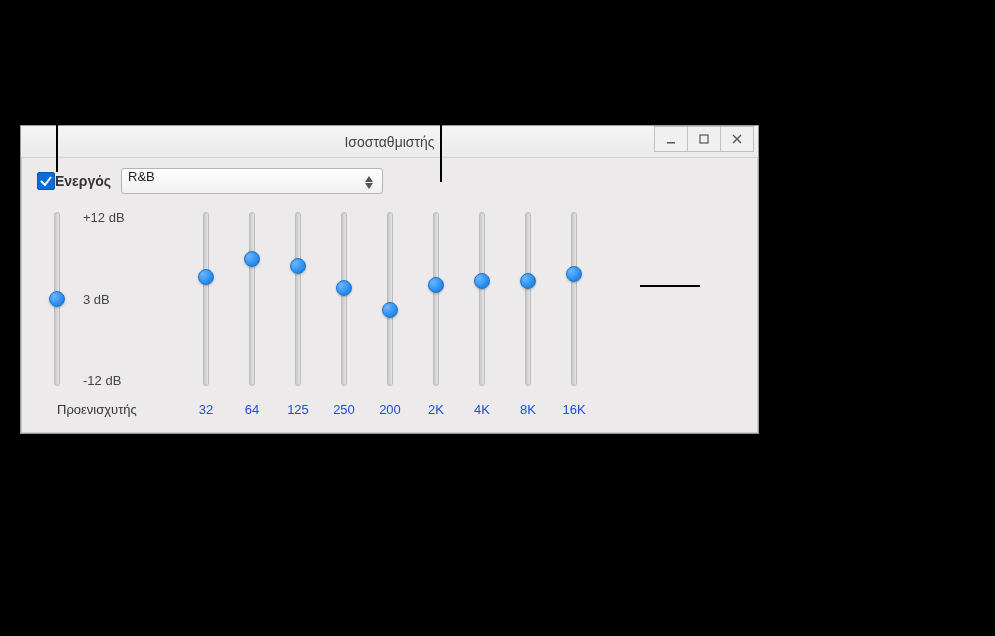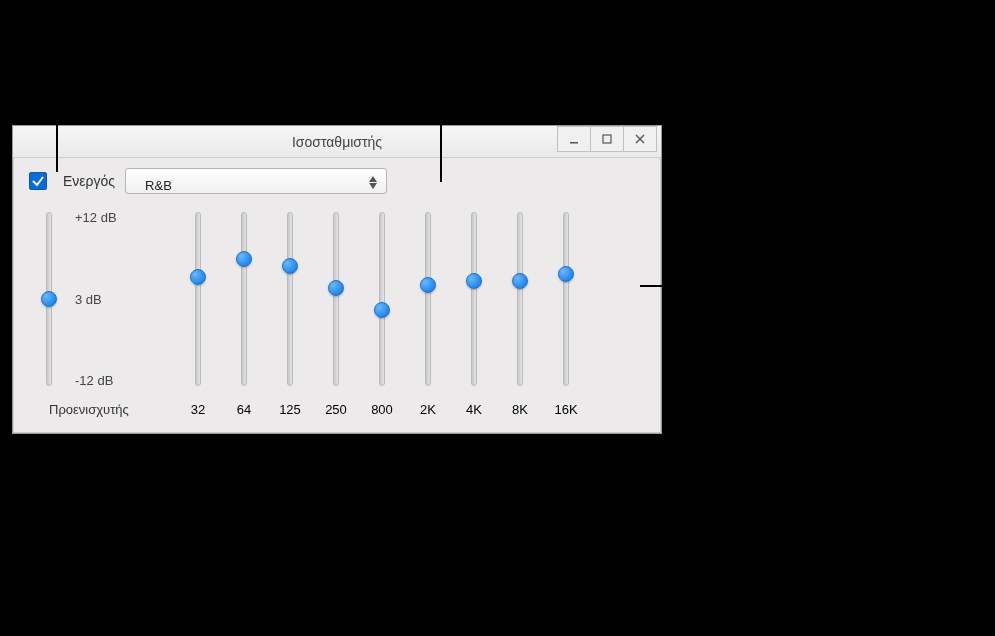--- a/index.html
+++ b/index.html
@@ -5,23 +5,23 @@
     * { box-sizing: border-box; margin: 0; padding: 0; }
     body {
       background: #000;
       font-family: "Segoe UI", Arial, sans-serif;
       width: 995px;
       height: 636px;
       position: relative;
     }
     .window {
       position: absolute;
-      left: 12px;
+      left: 20px;
       top: 125px;
-      width: 650px;
+      width: 739px;
       background: #eceaea;
       border: 1px solid #999;
       box-shadow: 0 0 0 1px #ccc inset;
     }
     .titlebar {
       height: 32px;
       display: flex;
       align-items: center;
       justify-content: center;
       background: linear-gradient(#f5f5f5, #eaeaea);
@@ -57,21 +57,22 @@
 
     .controls-row {
       display: flex;
       align-items: center;
       gap: 10px;
       padding: 10px 16px 4px 16px;
     }
     .checkbox-wrap {
       display: flex;
       align-items: center;
-      gap: 16px;
+      gap: 0;
+      font-weight: bold;
     }
     .checkbox {
       width: 18px;
       height: 18px;
       background: #0a6dd6;
       border: 1px solid #0a5bb0;
       border-radius: 2px;
       display: flex;
       align-items: center;
       justify-content: center;
@@ -82,22 +83,22 @@
       font-size: 14px;
       color: #333;
     }
     .preset-select {
       width: 262px;
       height: 26px;
       border: 1px solid #b5b5b5;
       border-radius: 3px;
       background: linear-gradient(#ffffff, #f0f0f0);
       display: flex;
-      align-items: flex-end;
-      padding: 0 24px 0 19px;
+      align-items: flex-start;
+      padding: 0 24px 0 6px;
       font-size: 13px;
       color: #222;
       cursor: pointer;
       position: relative;
     }
     .preset-select .chevrons {
       position: absolute;
       right: 4px;
       top: 2px;
       width: 18px;
@@ -155,21 +156,21 @@
       padding-left: 24px;
     }
     .band {
       display: flex;
       flex-direction: column;
       align-items: center;
       width: 22px;
     }
     .band-label {
       font-size: 13px;
-      color: #000000;
+      color: #1d4ed8;
       margin-top: 8px;
       text-align: center;
     }
 
     .vslider {
       position: relative;
       height: 190px;
       width: 14px;
       cursor: pointer;
     }
@@ -303,21 +304,21 @@
             <div class="track"></div>
             <div class="thumb" style="top: 84.125px;"></div>
           </div>
           <span class="band-label">250</span>
         </div>
         <div class="band">
           <div class="vslider">
             <div class="track"></div>
             <div class="thumb" style="top: 105.875px;"></div>
           </div>
-          <span class="band-label">800</span>
+          <span class="band-label">200</span>
         </div>
         <div class="band">
           <div class="vslider">
             <div class="track"></div>
             <div class="thumb" style="top: 80.5px;"></div>
           </div>
           <span class="band-label">2K</span>
         </div>
         <div class="band">
           <div class="vslider">

